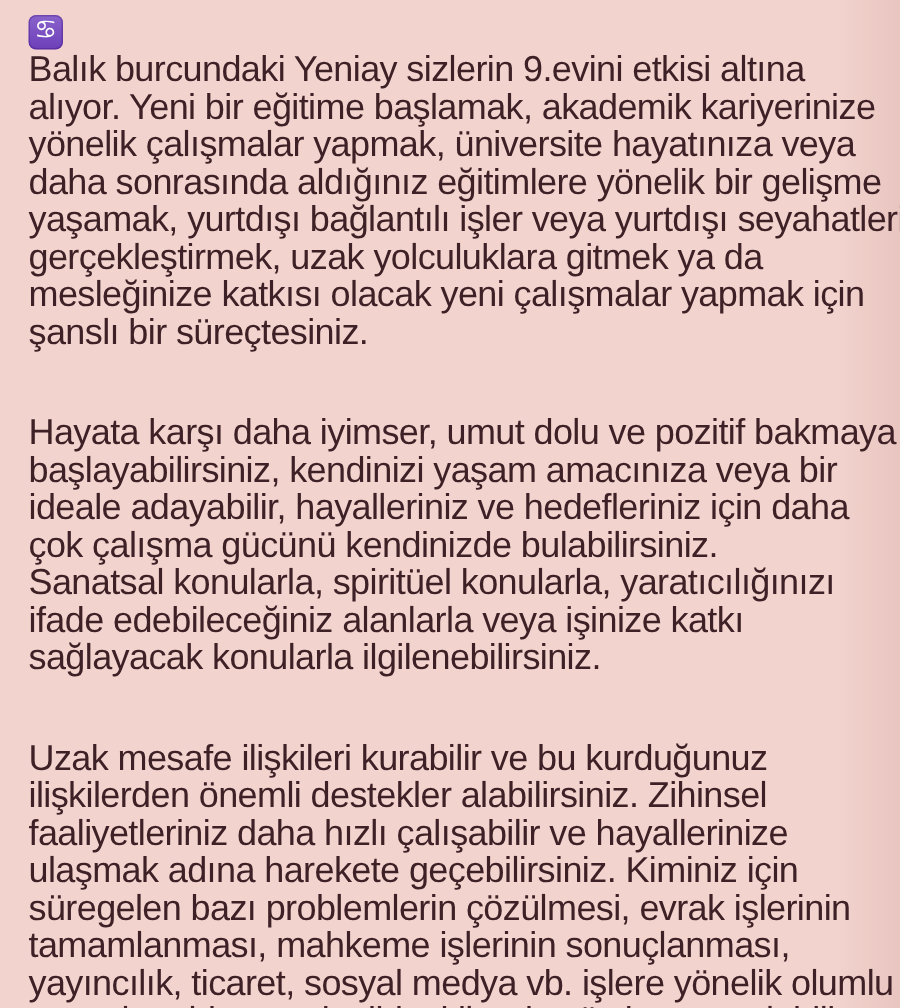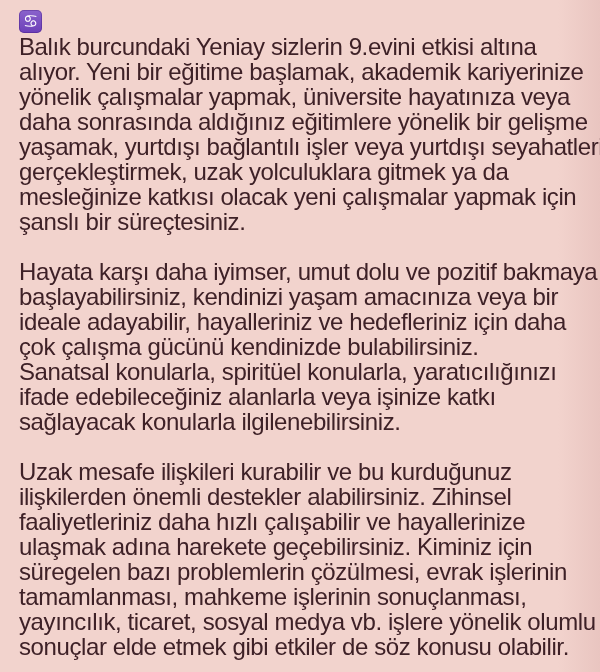--- a/index.html
+++ b/index.html
@@ -53,21 +53,21 @@
   }
   .para {
     margin: 0;
     font-size: 24px;
     font-weight: normal;
     line-height: 25px;
     letter-spacing: -0.4px;
     white-space: pre;
   }
   .para + .para {
-    margin-top: 25px;
+    margin-top: 42px;
   }
 </style>
 </head>
 <body>
 
 <div class="page">
   <div class="header-line">
     <span class="zodiac-badge">
       <span class="zodiac-glyph">♋</span>
     </span>

